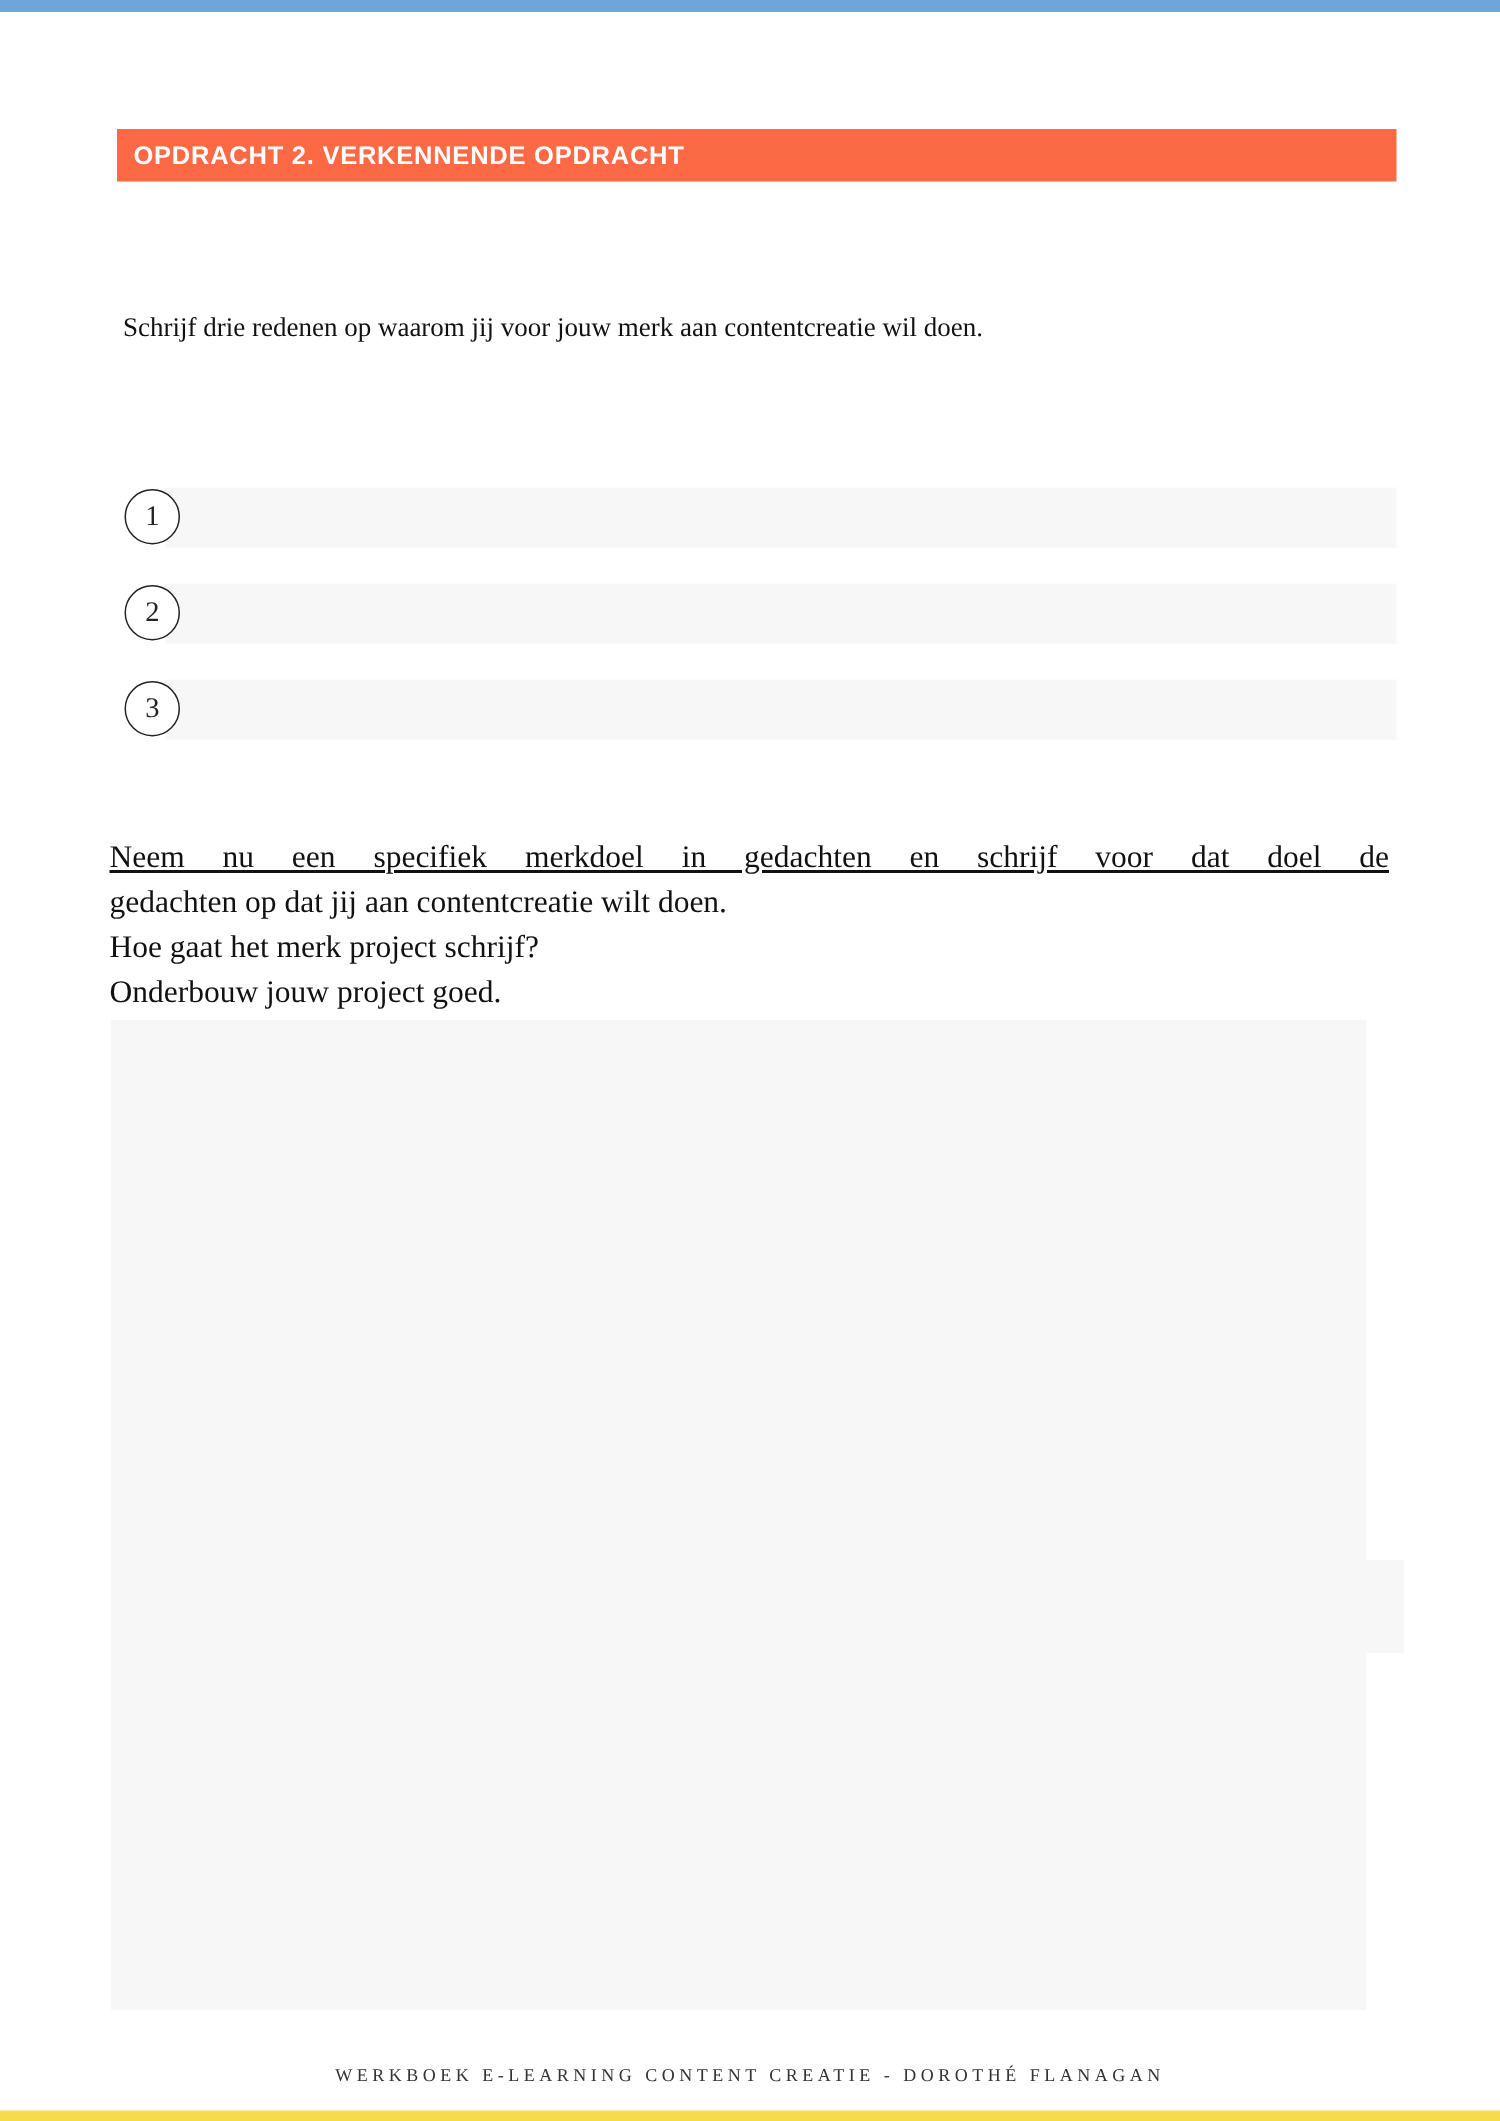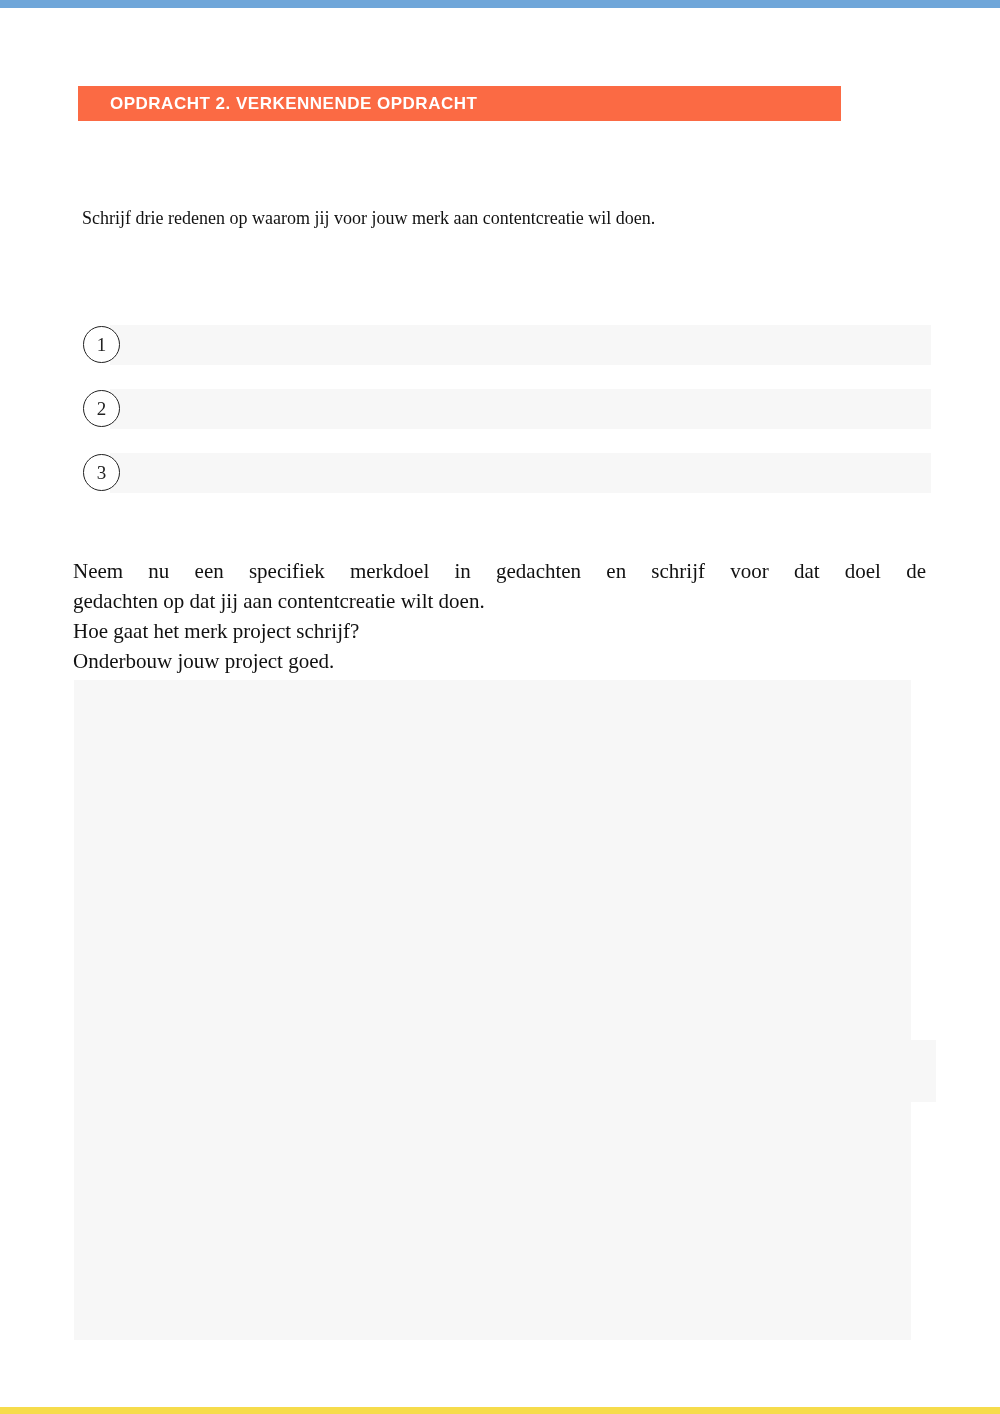--- a/index.html
+++ b/index.html
@@ -10,29 +10,29 @@
     background: #ffffff;
     font-family: "Liberation Serif", serif;
     color: var(--body-text, #111111);
     overflow: hidden;
   }
   .top-bar {
     position: absolute; left: 0; top: 0; width: 1000px; height: 8px;
     background: var(--top-bar, #6fa6d9);
   }
   .header-bar {
-    position: absolute; left: 78px; top: 86px; width: 763px; height: 35px;
+    position: absolute; left: 78px; top: 86px; width: 853px; height: 35px;
     background: var(--header-bg, #fb6a44);
     color: var(--header-text, #ffffff);
     font-family: "Liberation Sans", sans-serif;
     font-weight: bold;
     font-size: 17px;
     letter-spacing: 0.5px;
     line-height: 35px;
-    padding-left: 32px;
+    padding-left: 11px;
     box-sizing: border-box;
   }
   .intro {
     position: absolute; left: 82px; top: 203px; width: 850px;
     font-size: 18px; line-height: 30px;
   }
   .answer-bar {
     position: absolute; left: 110px; width: 821px; height: 40px;
     background: var(--answer-field-bg, #f7f7f7);
   }
@@ -47,21 +47,21 @@
     font-size: 19px; color: #222222;
   }
   .circle-1 { top: 326px; }
   .circle-2 { top: 390px; }
   .circle-3 { top: 454px; }
   .para {
     position: absolute; left: 73px; top: 556px; width: 853px;
     font-size: 21px; line-height: 30px;
   }
   .para-line { margin: 0; }
-  .justify-full { text-align: justify; text-align-last: justify; }
+  .justify-full { text-align: justify; text-align-last: justify; text-decoration: underline; }
   .big-answer-box {
     position: absolute; left: 74px; top: 680px; width: 837px; height: 660px;
     background: var(--answer-field-bg, #f7f7f7);
   }
   .edge-tab {
     position: absolute; left: 911px; top: 1040px; width: 25px; height: 62px;
     background: var(--answer-field-bg, #f7f7f7);
   }
   .footer-line {
     position: absolute; left: 0; top: 1376px; width: 1000px;
@@ -97,16 +97,17 @@
   <div class="para">
     <p class="para-line justify-full">Neem nu een specifiek merkdoel in gedachten en schrijf voor dat doel de</p>
     <p class="para-line">gedachten op dat jij aan contentcreatie wilt doen.</p>
     <p class="para-line">Hoe gaat het merk project schrijf?</p>
     <p class="para-line">Onderbouw jouw project goed.</p>
   </div>
 
   <div class="big-answer-box"></div>
   <div class="edge-tab"></div>
 
+  <div class="footer-line">WERKBOEK E-LEARNING CONTENT CREATIE - DOROTHÉ FLANAGAN</div>
 
   <div class="bottom-bar"></div>
 
 </div>
 
 </body></html>

